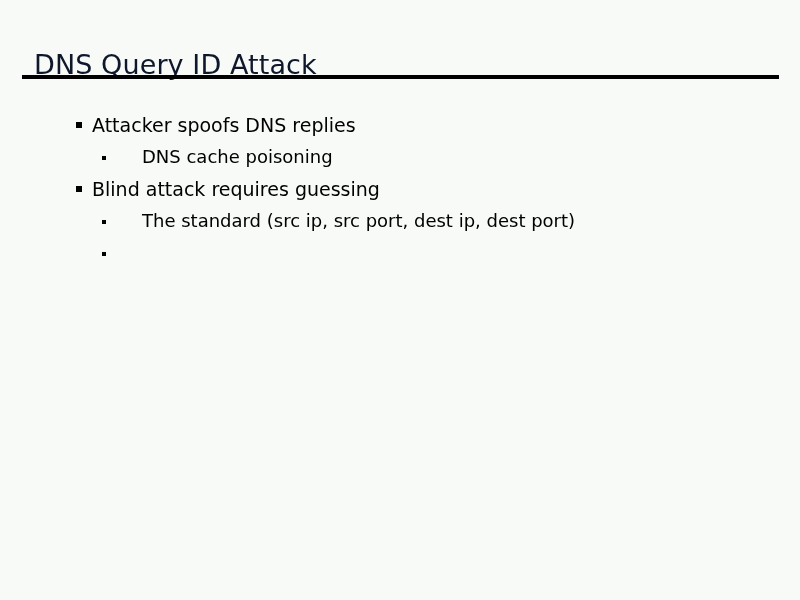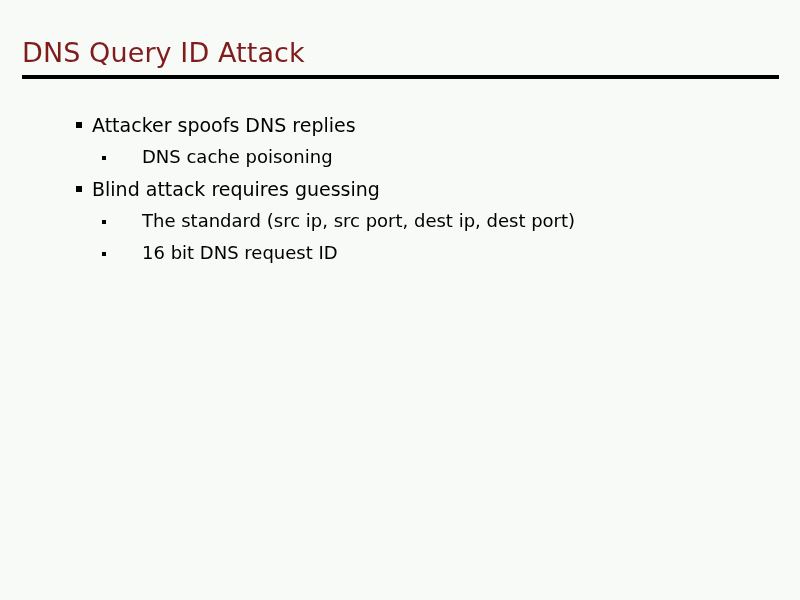--- a/index.html
+++ b/index.html
@@ -28,23 +28,23 @@
     left: 22px;
     top: 36px;
     width: 757px;
   }
   .slide-title {
     font-family: "DejaVu Sans", sans-serif;
     font-size: 27px;
     font-weight: 400;
     line-height: 34px;
     letter-spacing: 0.1px;
-    color: #7f1d1d;
+    color: #0f172a;
     white-space: nowrap;
-    margin: 0;
+    margin: 12px;
     padding: 0;
   }
   .title-rule {
     position: absolute;
     left: 0px;
     top: 39px;
     width: 757px;
     height: 4px;
     background: #000000;
   }
@@ -125,17 +125,16 @@
       <span class="bullet-text">Blind attack requires guessing</span>
     </div>
 
     <div class="bullet-row level-2">
       <span class="bullet-marker"></span>
       <span class="bullet-text">The standard (src ip, src port, dest ip, dest port)</span>
     </div>
 
     <div class="bullet-row level-2">
       <span class="bullet-marker"></span>
-      <span class="bullet-text">16 bit DNS request ID</span>
     </div>
 
   </div>
 </div>
 
 </body></html>

